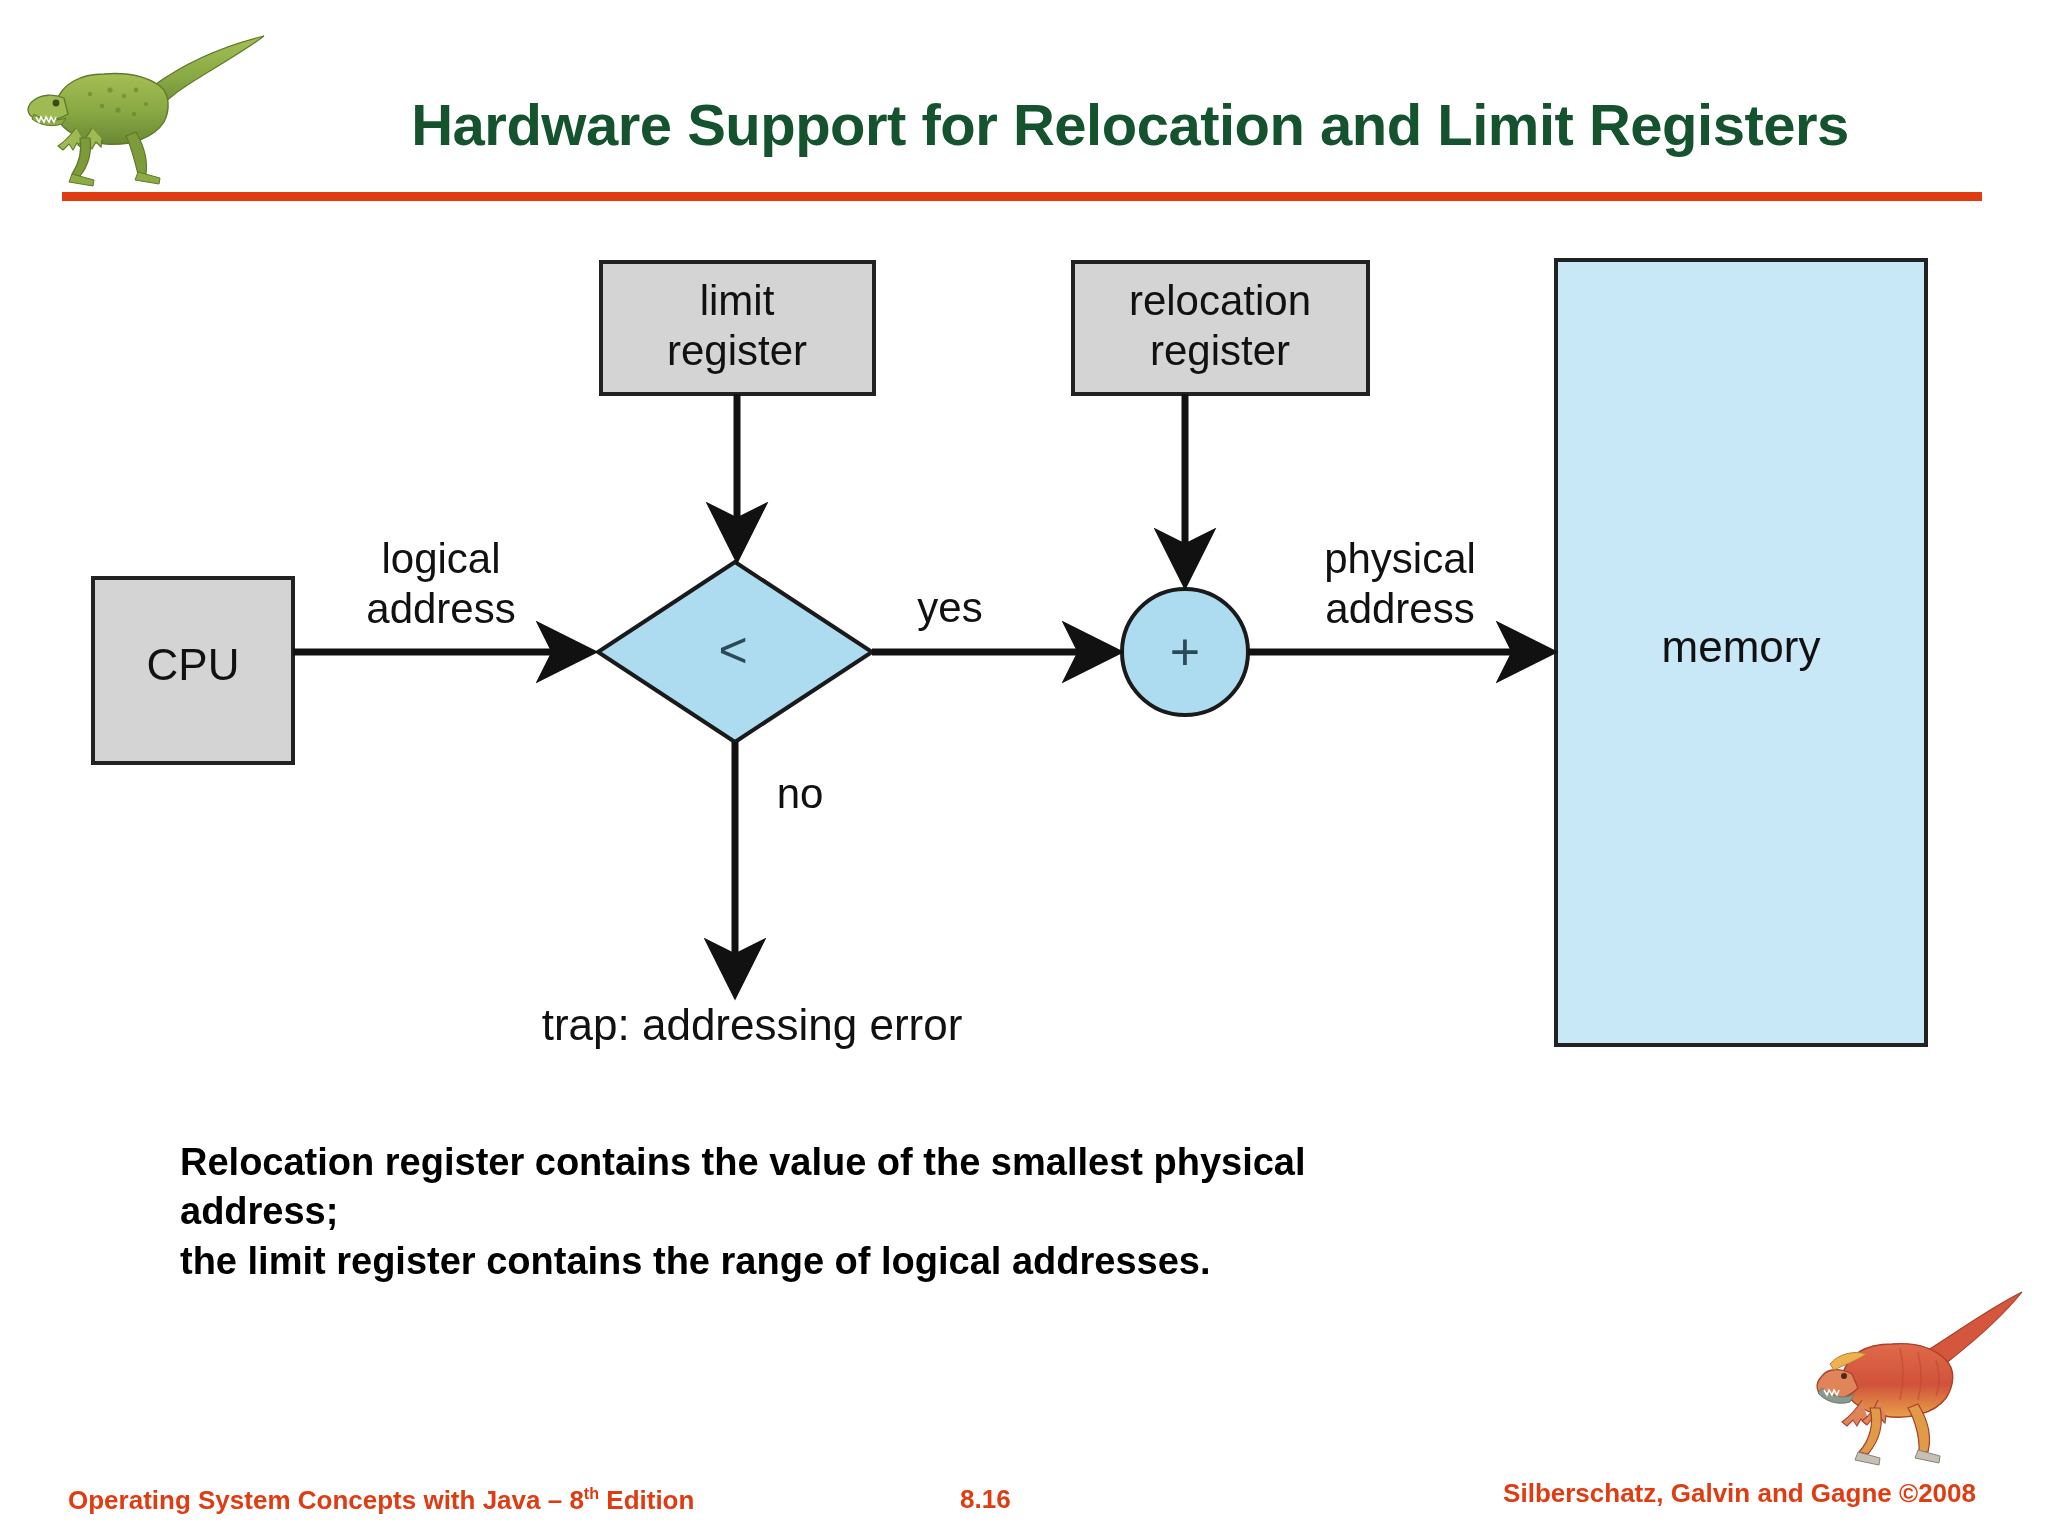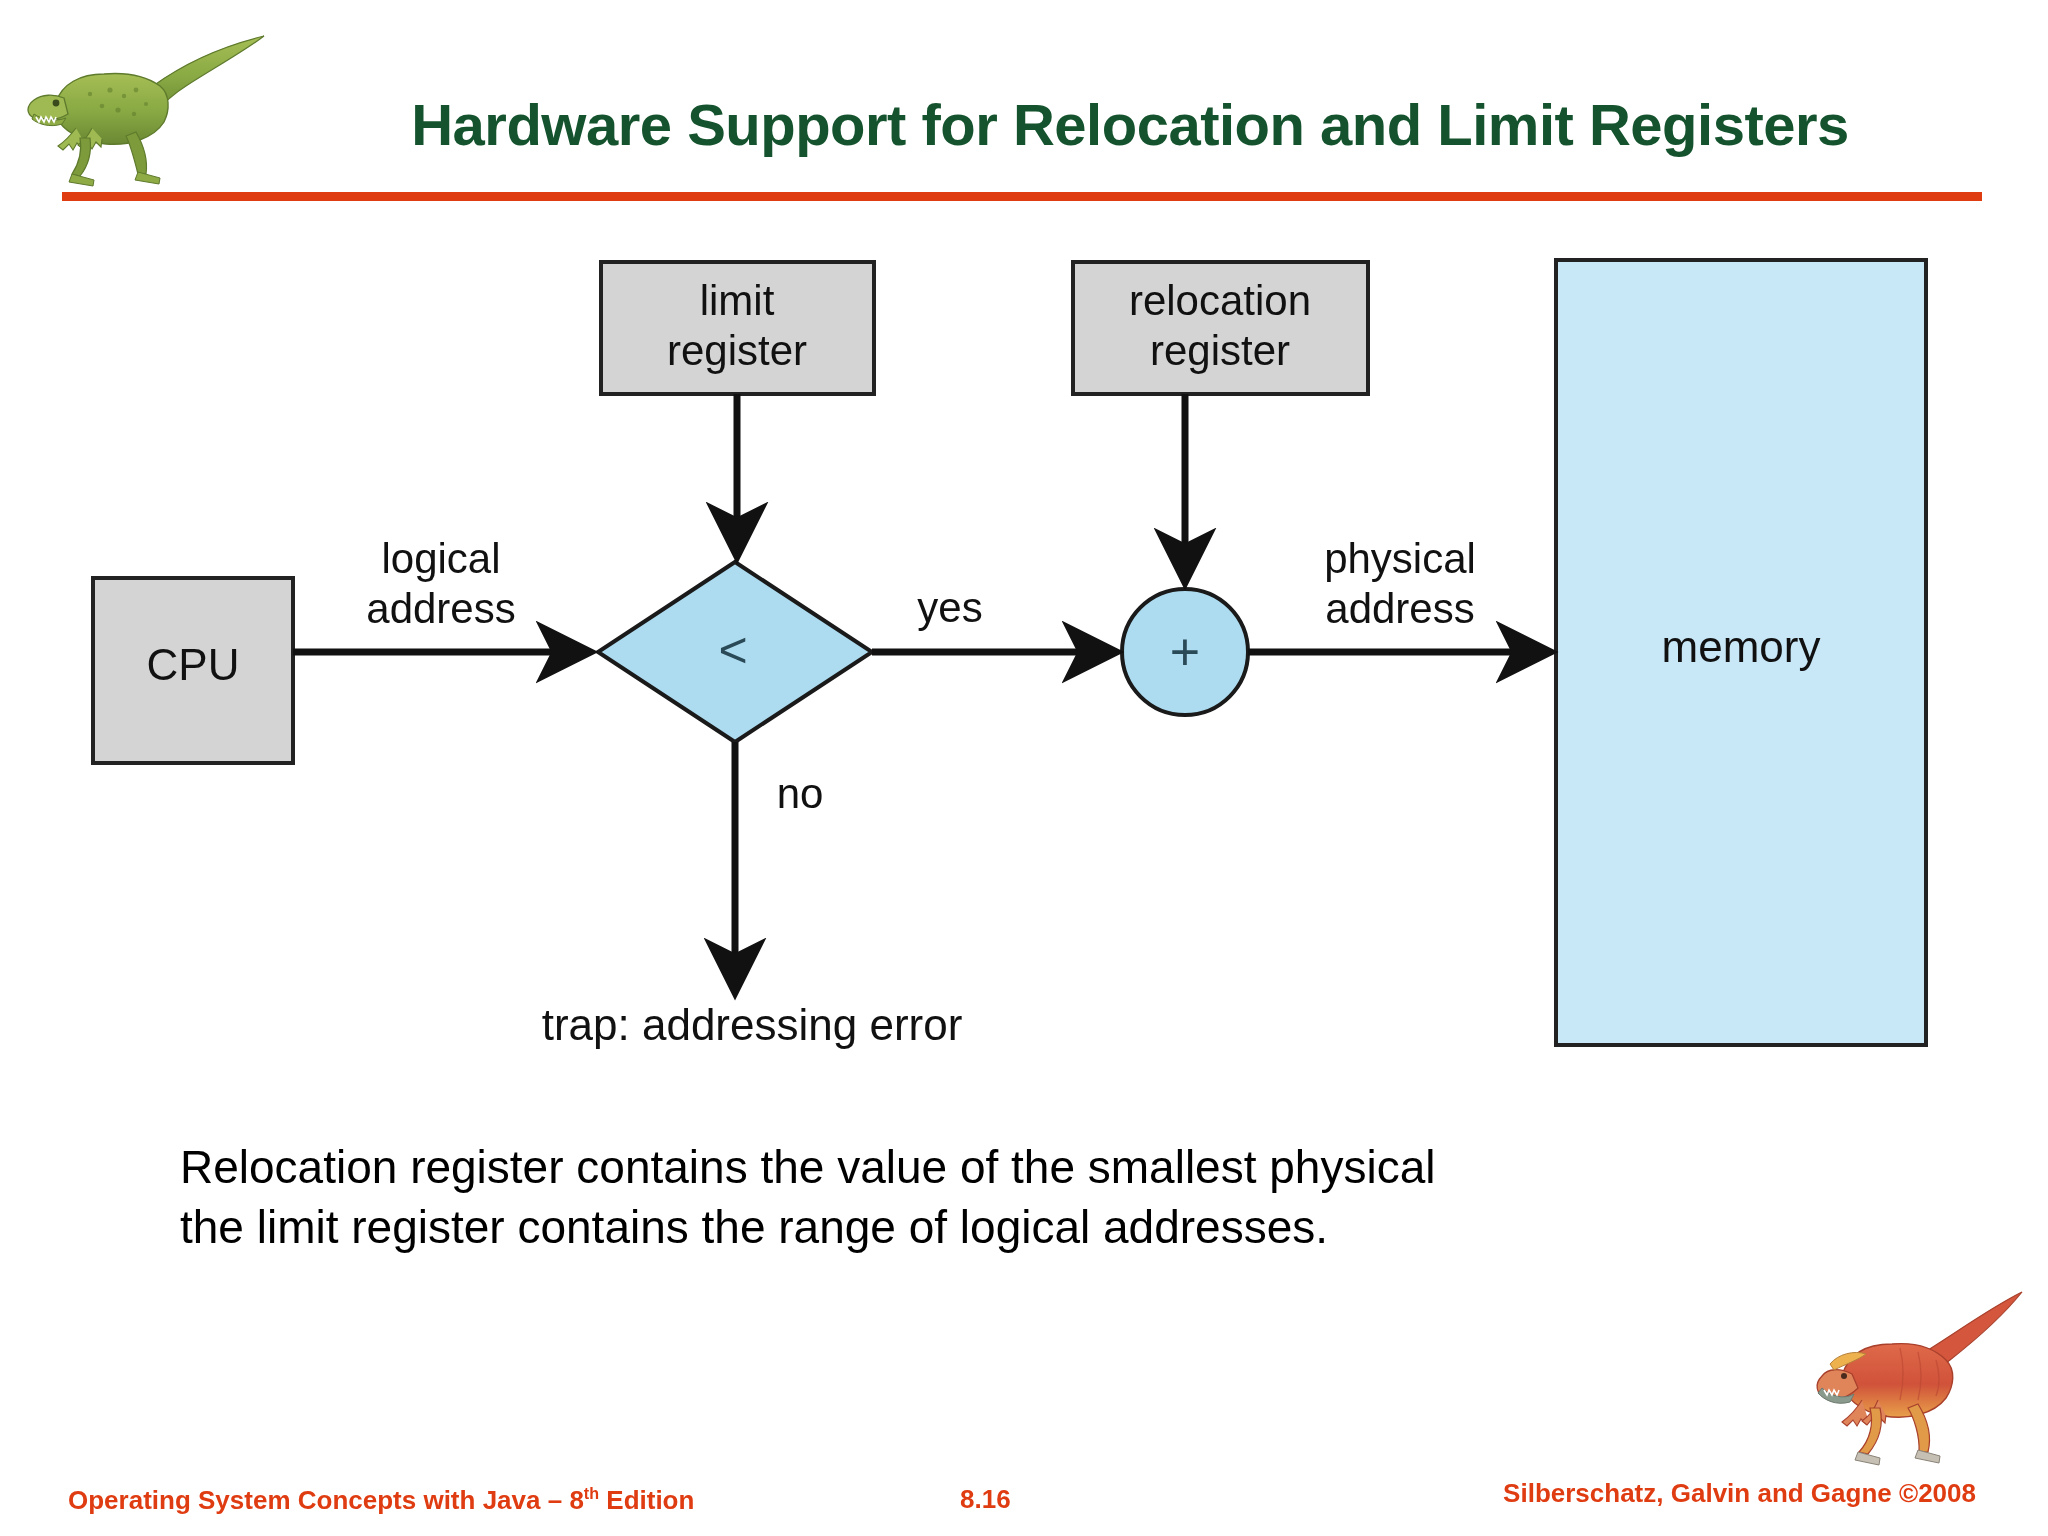--- a/index.html
+++ b/index.html
@@ -62,23 +62,24 @@
     text-align: center;
   }
   #diagram svg { display: block; }
 
   
   #body-text {
     position: absolute;
     left: 180px;
     top: 1138px;
     width: 1720px;
-    font-size: 46px;
+    font-size: 38px;
     color: #000000;
     line-height: 1.30;
+    font-weight: bold;
   }
   #body-text .line { display: block; white-space: nowrap; }
 
   
   #logo-dino-bottom {
     position: absolute;
     left: 1800px;
     top: 1290px;
     width: 235px;
     height: 190px;
@@ -225,20 +226,21 @@
 
     <text x="1400" y="363" text-anchor="middle" font-family="Liberation Sans, sans-serif" font-size="42" fill="#111111">physical</text>
     <text x="1400" y="413" text-anchor="middle" font-family="Liberation Sans, sans-serif" font-size="42" fill="#111111">address</text>
 
     <text x="752" y="830" text-anchor="middle" font-family="Liberation Sans, sans-serif" font-size="44" fill="#111111">trap: addressing error</text>
   </svg>
 </div>
 
 <div id="body-text">
   <span class="line">Relocation register contains the value of the smallest physical</span>
+  <span class="line">address;</span>
   <span class="line">the limit register contains the range of logical addresses.</span>
 </div>
 
 <div id="logo-dino-bottom">
   <svg viewBox="0 0 235 190" width="235" height="190" aria-hidden="true">
     <defs>
       <linearGradient id="rdino" x1="0" y1="0" x2="0" y2="1">
         <stop offset="0%" stop-color="#E06A4A"></stop>
         <stop offset="55%" stop-color="#D0523A"></stop>
         <stop offset="100%" stop-color="#E8A04A"></stop>

